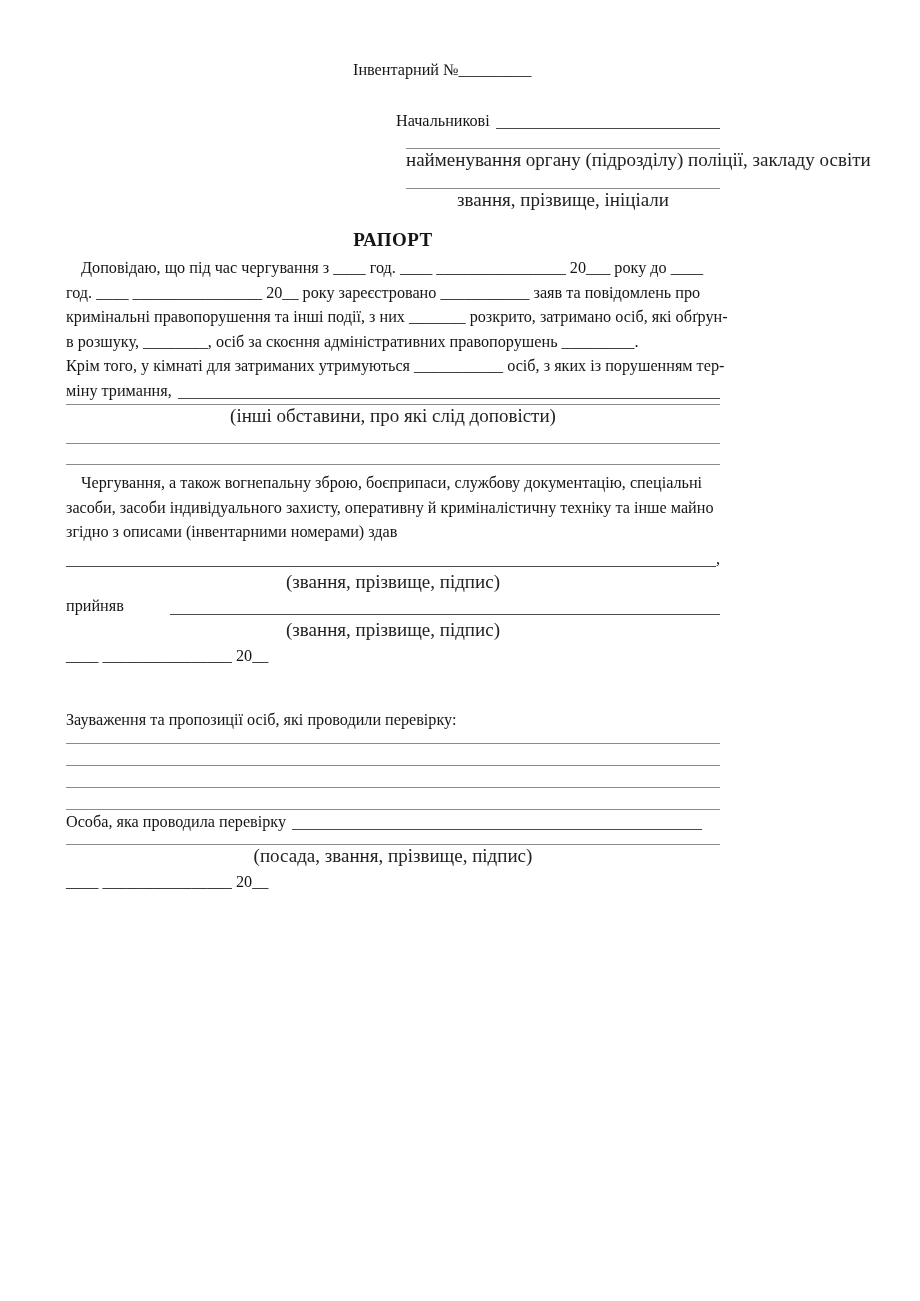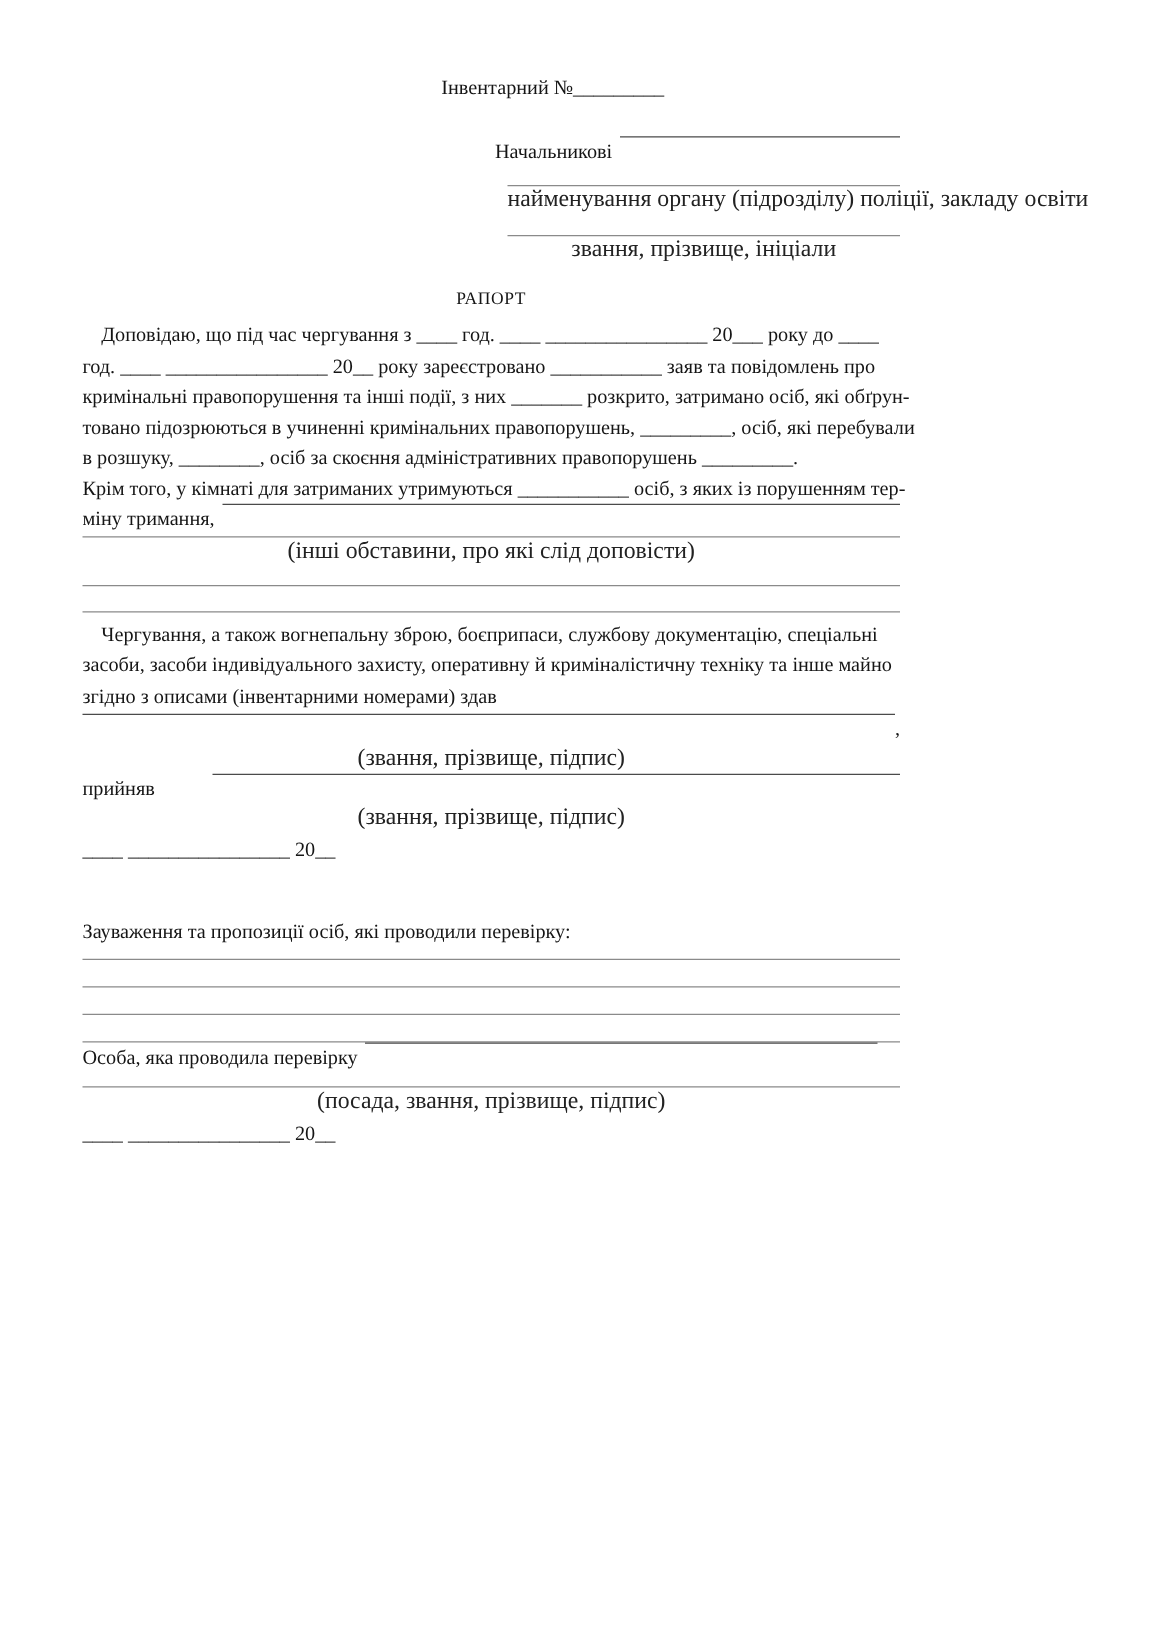--- a/index.html
+++ b/index.html
@@ -6,32 +6,32 @@
   html,body { background:#ffffff; }
   body {
     width:920px; height:1301px;
     font-family:"Liberation Serif", serif;
     color:#151515;
     overflow:hidden;
   }
   .page { width:812px; height:1301px; padding:58px 92px 0 66px; background:#fff; }
   .line { font-size:16.2px; line-height:24.5px; white-space:nowrap; }
   .indent { text-indent:15px; }
-  .flexline { display:flex; align-items:flex-start; }
+  .flexline { display:flex; align-items:flex-end; }
   .flexline > span { white-space:nowrap; }
   .fill { flex:1 1 auto; border-bottom:1px solid #4a4a4a; margin:0 0 4px 6px; }
   .fill.nolabel { margin-left:0; }
   .rule { border-bottom:1px solid #8a8a8a; height:12px; }
   .caption { font-size:19px; line-height:15px; padding-top:3px; text-align:center; color:#222; white-space:nowrap; }
   .inventory { margin-left:287px; }
   .addressee { margin-top:26px; margin-left:330px; }
   .addressee-sub { margin-left:10px; }
   .addressee-sub .rule.r1 { height:16px; }
   .addressee-sub .rule.r2 { height:22px; }
-  .title { margin-top:22px; font-weight:400; font-size:14px; line-height:22px; text-align:center; letter-spacing:.5px; }
+  .title { margin-top:22px; font-weight:700; font-size:19px; line-height:22px; text-align:center; letter-spacing:.5px; }
   .para1 { margin-top:5px; }
   .rule.after-detention { height:2px; }
   .rule.mid1 { height:21px; }
   .rule.mid2 { height:21px; }
   .para2 { margin-top:6px; }
   .sigline { margin-top:2px; }
   .received { margin-top:5px;gap:40px; }
   .dateline { margin-top:7px; }
   .remarks { margin-top:40px; }
   .rule.rem1 { height:11px; }
@@ -58,21 +58,20 @@
       <div class="caption">звання, прізвище, ініціали</div>
     </div>
   </div>
 
   <div class="title">РАПОРТ</div>
 
   <div class="para1">
     <div class="line indent">Доповідаю, що під час чергування з ____ год. ____ ________________ 20___ року до ____</div>
     <div class="line">год. ____ ________________ 20__ року зареєстровано ___________ заяв та повідомлень про</div>
     <div class="line">кримінальні правопорушення та інші події, з них _______ розкрито, затримано осіб, які обґрун-</div>
-    <div class="line">товано підозрюються в учиненні кримінальних правопорушень, _________, осіб, які перебували</div>
     <div class="line">в розшуку, ________, осіб за скоєння адміністративних правопорушень _________.</div>
     <div class="line">Крім того, у кімнаті для затриманих утримуються ___________ осіб, з яких із порушенням тер-</div>
     <div class="line flexline">
       <span>міну тримання,</span>
       <span class="fill"></span>
     </div>
   </div>
 
   <div class="rule after-detention"></div>
   <div class="caption">(інші обставини, про які слід доповісти)</div>

